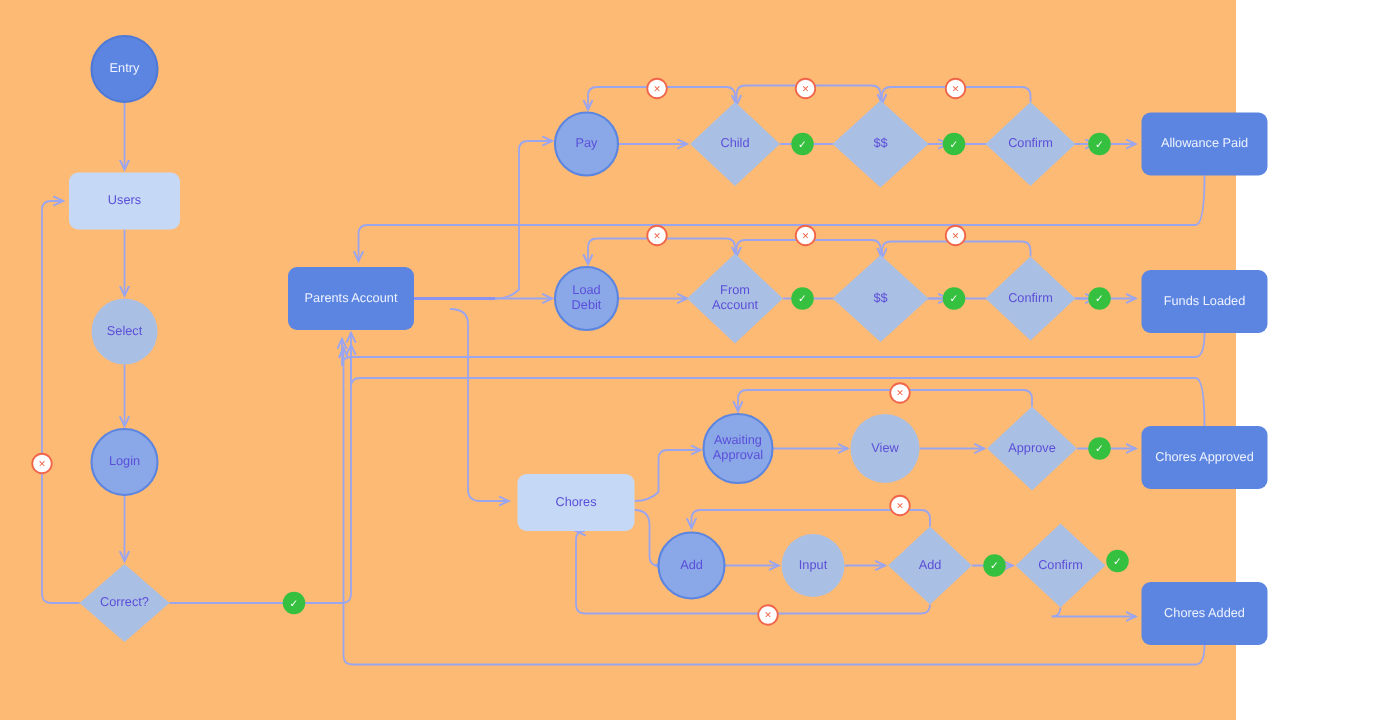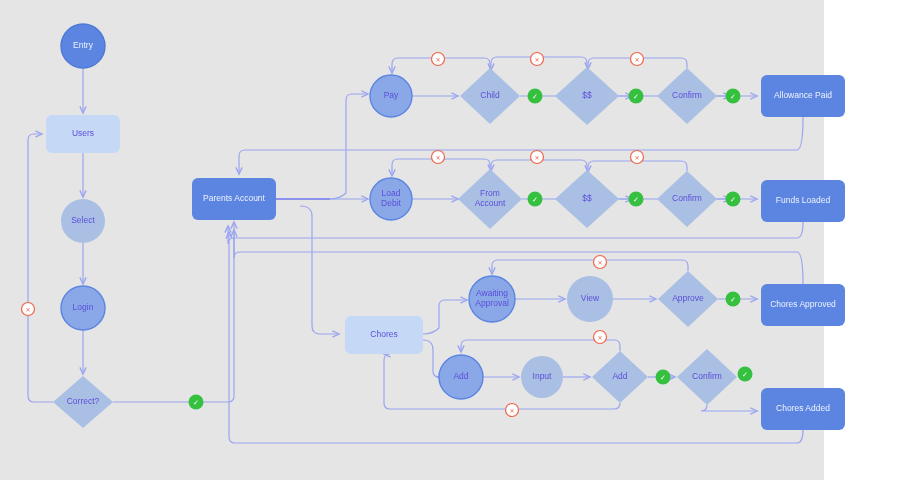--- a/index.html
+++ b/index.html
@@ -1,18 +1,18 @@
 <!DOCTYPE html>
 <html><head>
 <meta charset="utf-8">
 <style>
   html,body{margin:0;padding:0;background:#ffffff;}
   body{width:916px;height:480px;overflow:hidden;
        font-family:"Liberation Sans","DejaVu Sans",sans-serif;}
-  #canvas{position:relative;width:824px;height:480px;background:#e5e5e5;}
+  #canvas{position:relative;width:824px;height:480px;background:#fdba74;}
   svg{display:block;}
   .node-label{font-size:8.5px;fill:#5b4ed8;text-anchor:middle;dominant-baseline:middle;
               font-family:"Liberation Sans","DejaVu Sans",sans-serif;}
   .node-label.onblue{fill:#eef2ff;}
   .edge{fill:none;stroke:#9aa5f0;stroke-width:1.2;}
   .edge-strong{fill:none;stroke:#8b93ee;stroke-width:2;}
   .okmark text{font-size:7px;fill:#ffffff;text-anchor:middle;dominant-baseline:central;
                font-family:"DejaVu Sans",sans-serif;}
   .xmark text{font-size:6px;fill:#f0654a;text-anchor:middle;dominant-baseline:central;
               font-family:"DejaVu Sans",sans-serif;}

